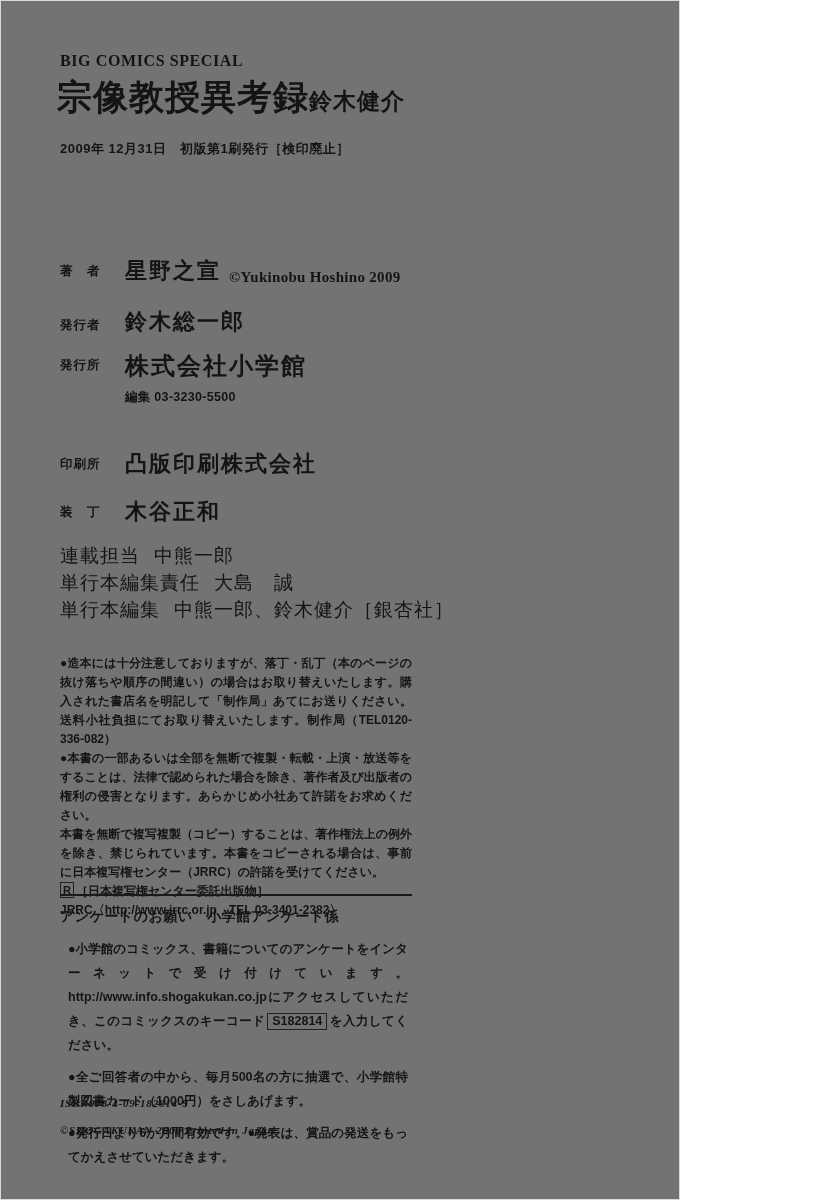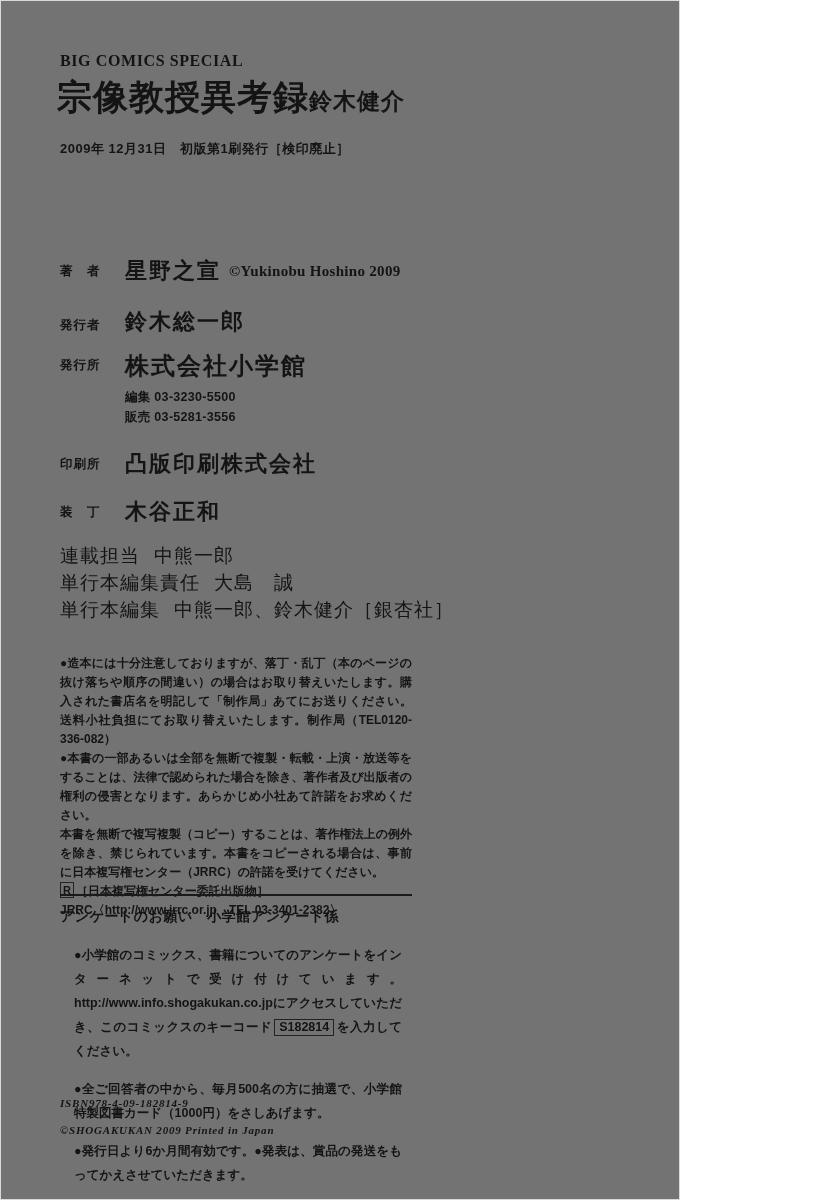--- a/index.html
+++ b/index.html
@@ -35,21 +35,21 @@
     width:65px;flex:0 0 65px;
     font-size:12.5px;font-weight:700;padding-top:7px;letter-spacing:1px;
   }
   .credit-name{font-size:22px;font-weight:800;letter-spacing:2px;}
   .credit-name.big{font-size:24px;}
   .credit-note{
     font-family:"Liberation Serif","DejaVu Serif",serif;
     font-weight:700;font-size:15px;
     margin-left:8px;letter-spacing:0.3px;
   }
-  .name-note{display:flex;align-items:center;}
+  .name-note{display:flex;align-items:flex-end;}
   .credit-details{margin-top:5px;font-size:12.5px;font-weight:600;line-height:20px;letter-spacing:0.3px;}
   .staff-row{
     position:absolute;left:60px;
     font-size:19px;font-weight:400;letter-spacing:1px;white-space:nowrap;
   }
   .staff-label{display:inline-block;}
   .staff-value{margin-left:14px;}
   .legal{
     position:absolute;top:654px;left:60px;width:352px;
     font-size:12px;font-weight:600;line-height:19px;letter-spacing:0px;
@@ -63,21 +63,21 @@
   }
   .rule{
     position:absolute;top:894px;left:60px;width:352px;height:0;
     border:none;border-top:2.5px solid #1a1a1a;margin:0;
   }
   .survey{
     position:absolute;top:903px;left:60px;width:356px;
     font-size:12.5px;font-weight:600;line-height:24px;text-align:justify;
   }
   .survey-heading{font-size:14px;font-weight:800;letter-spacing:0.5px;line-height:26px;}
-  .survey p{margin:14px;}
+  .survey p{margin:8px;}
   .keycode-box{
     display:inline-block;border:1.5px solid #222;
     padding:0 4px;line-height:15px;font-size:12.5px;
     margin:0 2px;vertical-align:0px;
   }
   .footer{
     position:absolute;top:1090px;left:60px;
     font-family:"Liberation Serif","DejaVu Serif",serif;
     font-style:italic;font-weight:700;
     font-size:11px;letter-spacing:0.8px;line-height:27px;white-space:nowrap;
@@ -109,21 +109,20 @@
     <div class="credit-label">発行者</div>
     <span class="credit-name">鈴木総一郎</span>
   </div>
 
   <div class="credit-row" style="top:350px;">
     <div class="credit-label">発行所</div>
     <div>
       <div class="credit-name big">株式会社小学館</div>
       <div class="credit-details">
         <div>編集 03-3230-5500</div>
-        <div>販売 03-5281-3556</div>
       </div>
     </div>
   </div>
 
   <div class="credit-row" style="top:449px;">
     <div class="credit-label">印刷所</div>
     <span class="credit-name">凸版印刷株式会社</span>
   </div>
 
   <div class="credit-row" style="top:497px;">

